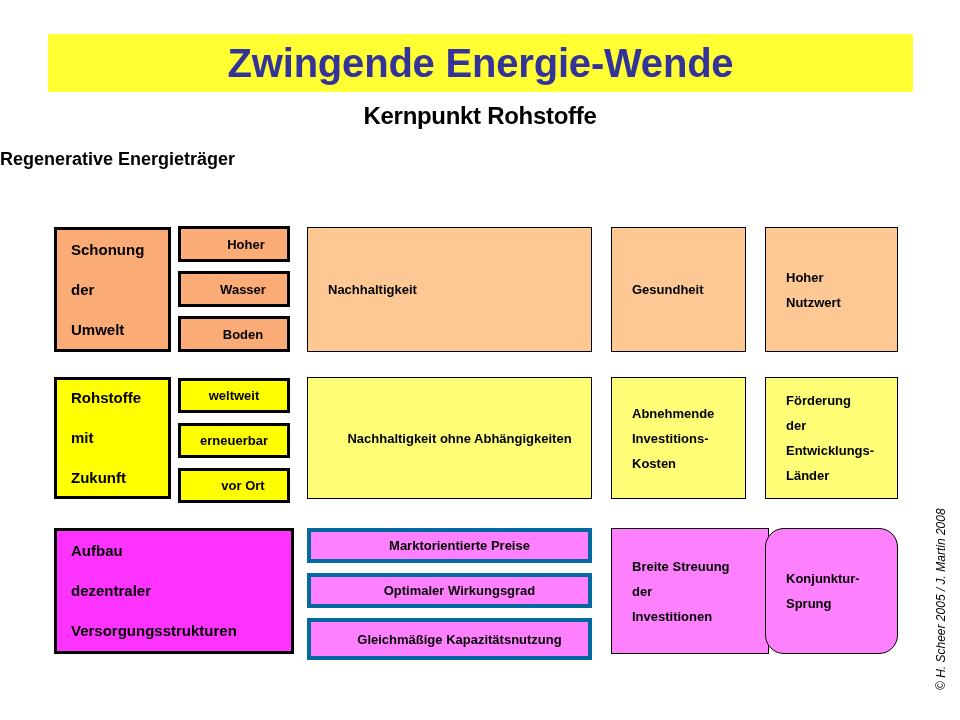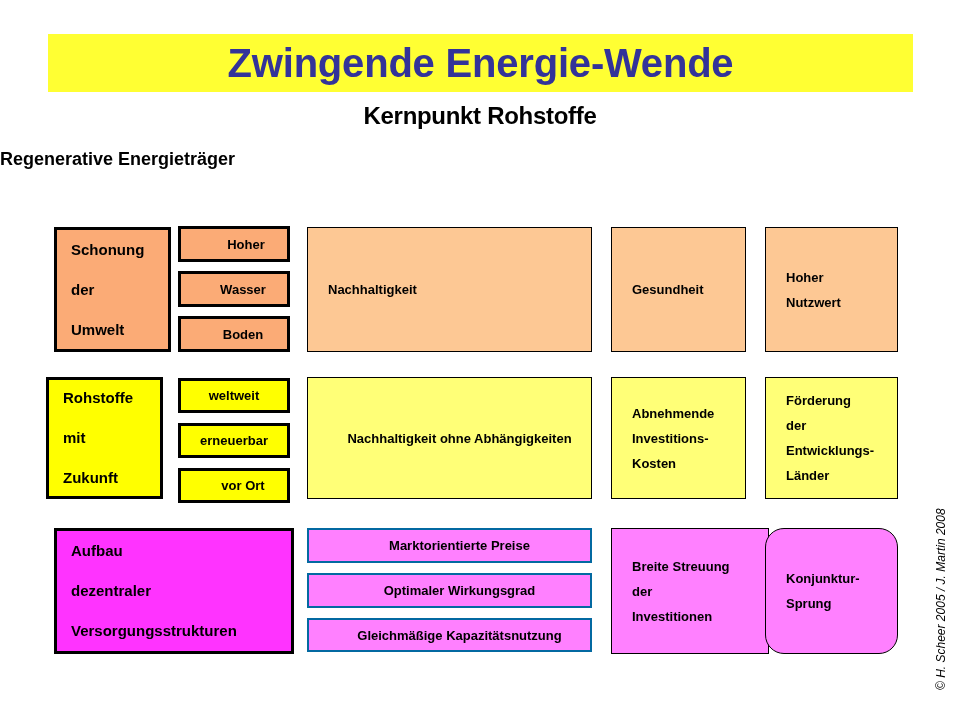--- a/index.html
+++ b/index.html
@@ -86,21 +86,21 @@
 
   
   .thick {
     border: 3px solid #000000;
   }
   
   .thin {
     border: 1px solid #000000;
   }
   .thin2 {
-    border: 2px solid #0369a1;
+    border: 4px solid #0369a1;
   }
 
   
   .fill-orange-dark { background: #fbab76; }
   .fill-orange-light { background: #fdc894; }
   .fill-yellow-strong { background: #ffff00; }
   .fill-yellow-soft { background: #ffff77; }
   .fill-magenta { background: #ff33ff; }
   .fill-pink { background: #ff80ff; }
 
@@ -183,21 +183,21 @@
 
   <div class="box thin fill-orange-light fs-13 pad-l-20" style="left:611px; top:227px; width:135px; height:125px;">
     <span class="line">Gesundheit</span>
   </div>
 
   <div class="box thin fill-orange-light fs-13 pad-l-20" style="left:765px; top:227px; width:133px; height:125px;">
     <span class="line">Hoher</span>
     <span class="line">Nutzwert</span>
   </div>
 
-  <div class="box thick fill-yellow-strong driver pad-l-14" style="left:46px; top:377px; width:117px; height:122px;">
+  <div class="box thick fill-yellow-strong driver pad-l-14" style="left:54px; top:377px; width:117px; height:122px;">
     <span class="line">Rohstoffe</span>
     <span class="line">mit</span>
     <span class="line">Zukunft</span>
   </div>
 
   <div class="box thick fill-yellow-strong tag" style="left:178px; top:378px; width:112px; height:35px; justify-content:center; align-items:center;">
     <span class="line">weltweit</span>
   </div>
   <div class="box thick fill-yellow-strong tag" style="left:178px; top:423px; width:112px; height:35px; justify-content:center; align-items:center;">
     <span class="line">erneuerbar</span>
@@ -228,21 +228,21 @@
     <span class="line">dezentraler</span>
     <span class="line">Versorgungsstrukturen</span>
   </div>
 
   <div class="box thin2 fill-pink tag pad-l-20" style="left:307px; top:528px; width:285px; height:35px;">
     <span class="line">Marktorientierte Preise</span>
   </div>
   <div class="box thin2 fill-pink tag pad-l-20" style="left:307px; top:573px; width:285px; height:35px;">
     <span class="line">Optimaler Wirkungsgrad</span>
   </div>
-  <div class="box thin2 fill-pink tag pad-l-20" style="left:307px; top:618px; width:285px; height:34px;">
+  <div class="box thin2 fill-pink tag pad-l-20" style="left:307px; top:618px; width:285px; height:42px;">
     <span class="line">Gleichmäßige Kapazitätsnutzung</span>
   </div>
 
   <div class="box thin fill-pink fs-13 pad-l-20" style="left:611px; top:528px; width:158px; height:126px;">
     <span class="line">Breite Streuung</span>
     <span class="line">der</span>
     <span class="line">Investitionen</span>
   </div>
 
   <div class="box thin fill-pink fs-13 pad-l-20" style="left:765px; top:528px; width:133px; height:126px;border-radius:19px;">

